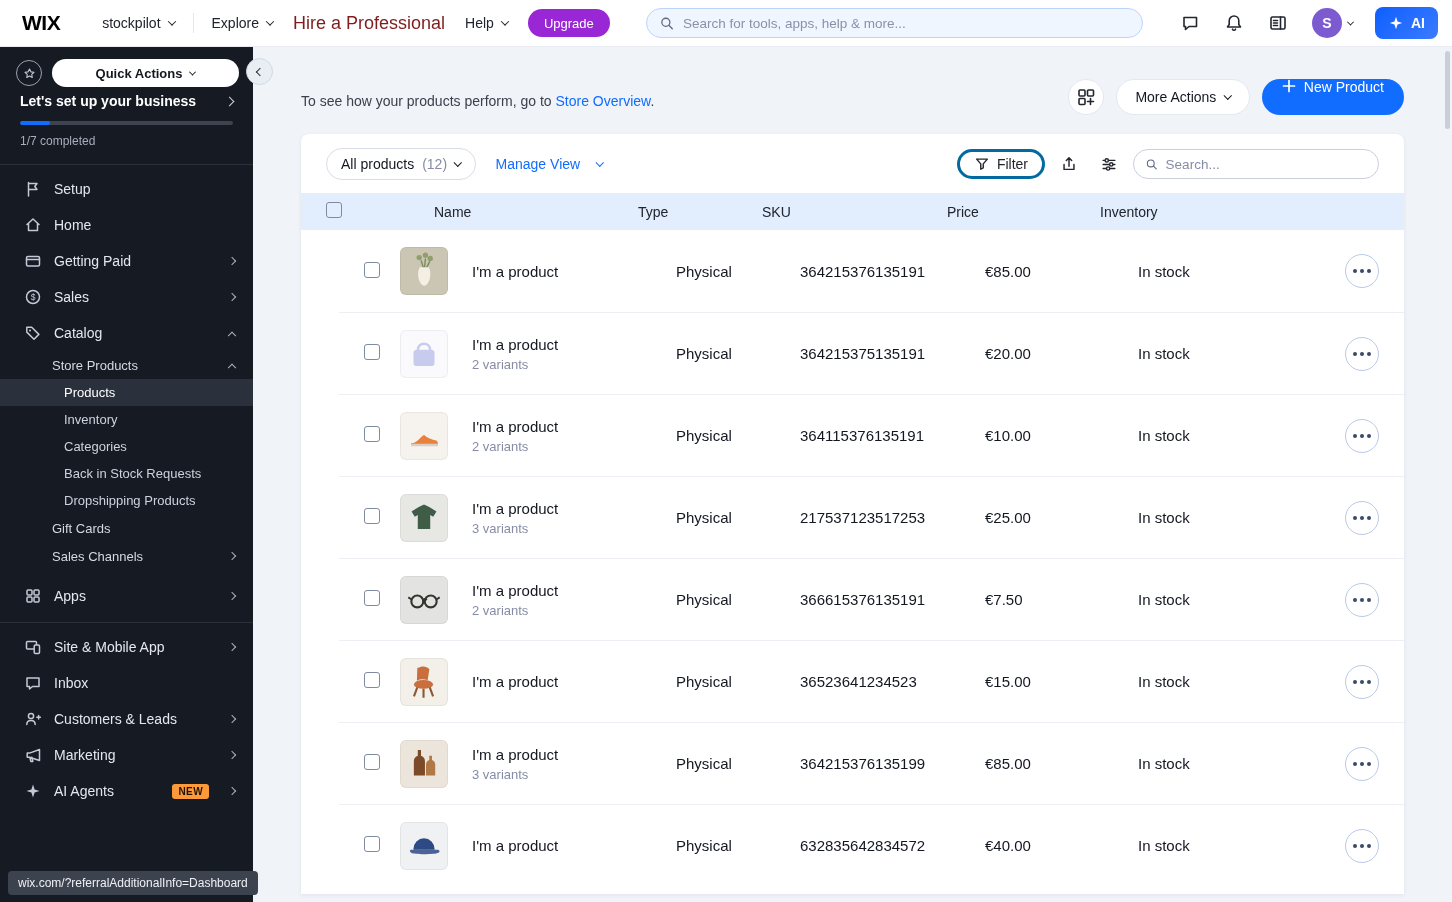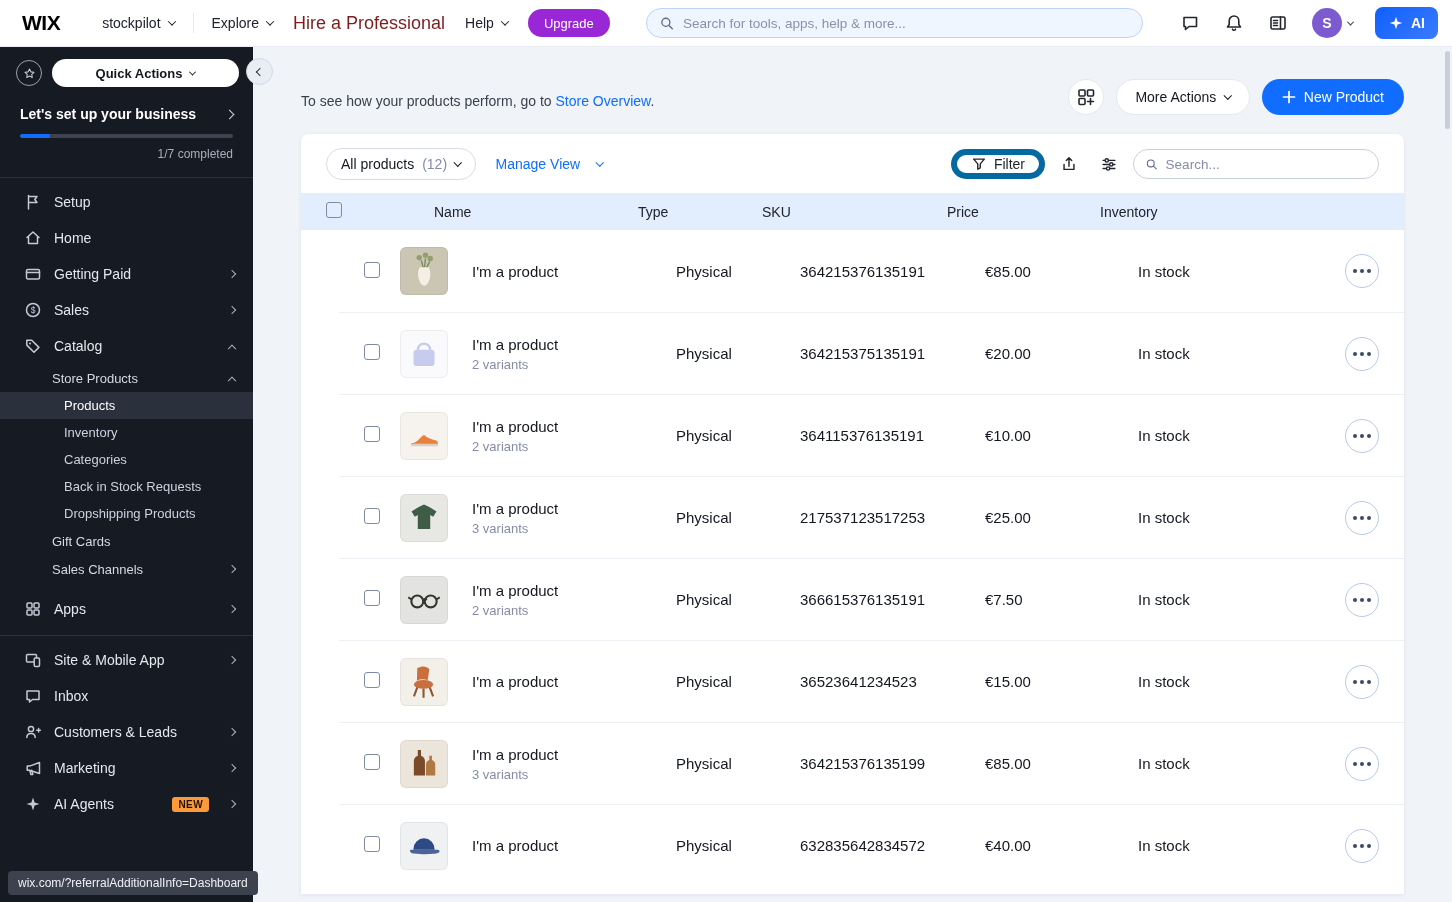--- a/index.html
+++ b/index.html
@@ -34,21 +34,21 @@
 
   
   .shell { display:flex; height:855px; position:relative; }
 
   
   .sidebar { width:253px; flex:0 0 253px; background:#151a23; color:#e4e7ee; overflow:hidden; padding-top:11px; position:relative; }
   .qa-row { display:flex; align-items:center; gap:10px; padding:0 14px 0 16px; height:30px; }
   .qa-star { width:26px; height:26px; border:1.5px solid #9aa1b1; border-radius:50%; display:flex; align-items:center; justify-content:center; background:transparent; }
   .qa-pill { flex:1; height:28px; border-radius:14px; background:#ffffff; border:none; color:#131720; font-size:13px; font-weight:700; display:flex; align-items:center; justify-content:center; gap:8px; }
   .qa-pill .chev { color:#131720; width:5px; height:5px; }
-  .setup-banner { padding:18px 20px 0 20px; cursor:pointer;text-align:right; }
+  .setup-banner { padding:5px 20px 0 20px; cursor:pointer; }
   .setup-title-row { display:flex; align-items:center; justify-content:space-between; }
   .setup-title { font-size:14px; font-weight:700; color:#fff; }
   .setup-banner .chev { color:#cfd4de; }
   .progress-track { margin-top:12px; height:4px; border-radius:2px; background:#3d434f; overflow:hidden; }
   .progress-fill { height:100%; background:#116dff; border-radius:2px; }
   .setup-sub { margin-top:9px; font-size:12px; color:#a7adbb; }
   .sb-divider { height:1px; background:#2b303b; margin:16px 0 6px 0; }
 
   .nav-item { display:flex; align-items:center; gap:12px; height:36px; padding:0 18px 0 24px; font-size:14px; color:#e4e7ee; cursor:pointer; }
   .nav-item .nav-icon { width:18px; height:18px; display:flex; align-items:center; justify-content:center; flex:0 0 18px; }
@@ -70,31 +70,31 @@
   .main { flex:1; overflow:hidden; padding:30px 48px 0 48px; position:relative; }
   .page-head { display:flex; align-items:flex-start; justify-content:space-between; }
   .page-title { font-size:28px; font-weight:700; color:#131720; }
   .page-title .count { color:#868ca6; font-weight:700; margin-left:8px; }
   .page-subtitle { margin-top:16px; font-size:14px; color:#3b404c; }
   .page-subtitle a { color:#116dff; text-decoration:none; cursor:pointer; }
   .head-actions { display:flex; align-items:center; gap:12px; margin-top:2px; }
   .icon-circle-btn { width:36px; height:36px; border-radius:50%; background:#fff; border:1px solid #e4e8ef; display:flex; align-items:center; justify-content:center; }
   .pill-btn { height:36px; border-radius:18px; background:#fff; border:1px solid #e4e8ef; font-size:14px; color:#131720; padding:0 18px; display:flex; align-items:center; gap:9px; }
   .pill-btn .chev { color:#131720; width:5.5px; height:5.5px; }
-  .primary-btn { height:36px; border-radius:18px; background:#116dff; border:none; color:#fff; font-size:14px; padding:0 20px; display:flex; align-items:center; gap:8px; }
+  .primary-btn { height:36px; border-radius:18px; background:#116dff; border:none; color:#fff; font-size:14px; padding:0 20px; display:flex; align-items:flex-start; gap:8px; }
 
   .card { margin-top:19px; background:#fff; border-radius:8px 8px 0 0; box-shadow:0 1px 4px rgba(22,45,61,.07); min-height:760px; }
   .card-toolbar { display:flex; align-items:center; padding:14px 25px 13px 25px; }
   .pf-pill { height:32px; border-radius:16px; background:#fff; border:1px solid #d9dde6; display:flex; align-items:center; gap:8px; padding:0 14px; font-size:14px; color:#131720; }
   .pf-pill .count { color:#868ca6; }
   .pf-pill .chev { color:#131720; width:5.5px; height:5.5px; }
   .manage-view { display:flex; align-items:center; gap:17px; margin-left:20px; color:#116dff; font-size:14px; background:none; border:none; }
   .manage-view .chev { width:5.5px; height:5.5px; }
   .toolbar-right { margin-left:auto; display:flex; align-items:center; gap:8px; }
-  .filter-pill { height:30px; border-radius:15px; background:#fff; border:6px solid #0369a1; display:flex; align-items:center; gap:7px; padding:0 14px; font-size:14px; color:#20242c; }
+  .filter-pill { height:30px; border-radius:15px; background:#fff; border:3px solid #0369a1; display:flex; align-items:center; gap:7px; padding:0 14px; font-size:14px; color:#20242c; }
   .tool-iconbtn { width:32px; height:32px; border:none; background:transparent; display:flex; align-items:center; justify-content:center; border-radius:50%; }
   .table-search { width:246px; height:30px; border:1px solid #c9cfdb; border-radius:15px; display:flex; align-items:center; gap:7px; padding:0 11px; background:#fff; }
   .table-search input { border:none; outline:none; width:100%; font-size:13.5px; color:#20242c; background:transparent; }
   .table-search input::placeholder { color:#868ca6; }
 
   .t-grid { display:grid; grid-template-columns:36px 72px 204px 124px 185px 153px 1fr 56px; align-items:center; padding:0 25px; }
   .t-head { height:37px; background:#e2edfe; font-size:14px; color:#20242c; }
   .checkbox { display:inline-block; width:16px; height:16px; border:1.6px solid #7e8ba3; border-radius:3px; background:transparent; cursor:pointer; }
   .t-row { height:82px; background:#fff; font-size:15px; color:#131720;margin-left:38px; }
   .t-body .t-row + .t-row { border-top:1px solid #eceff4; }

